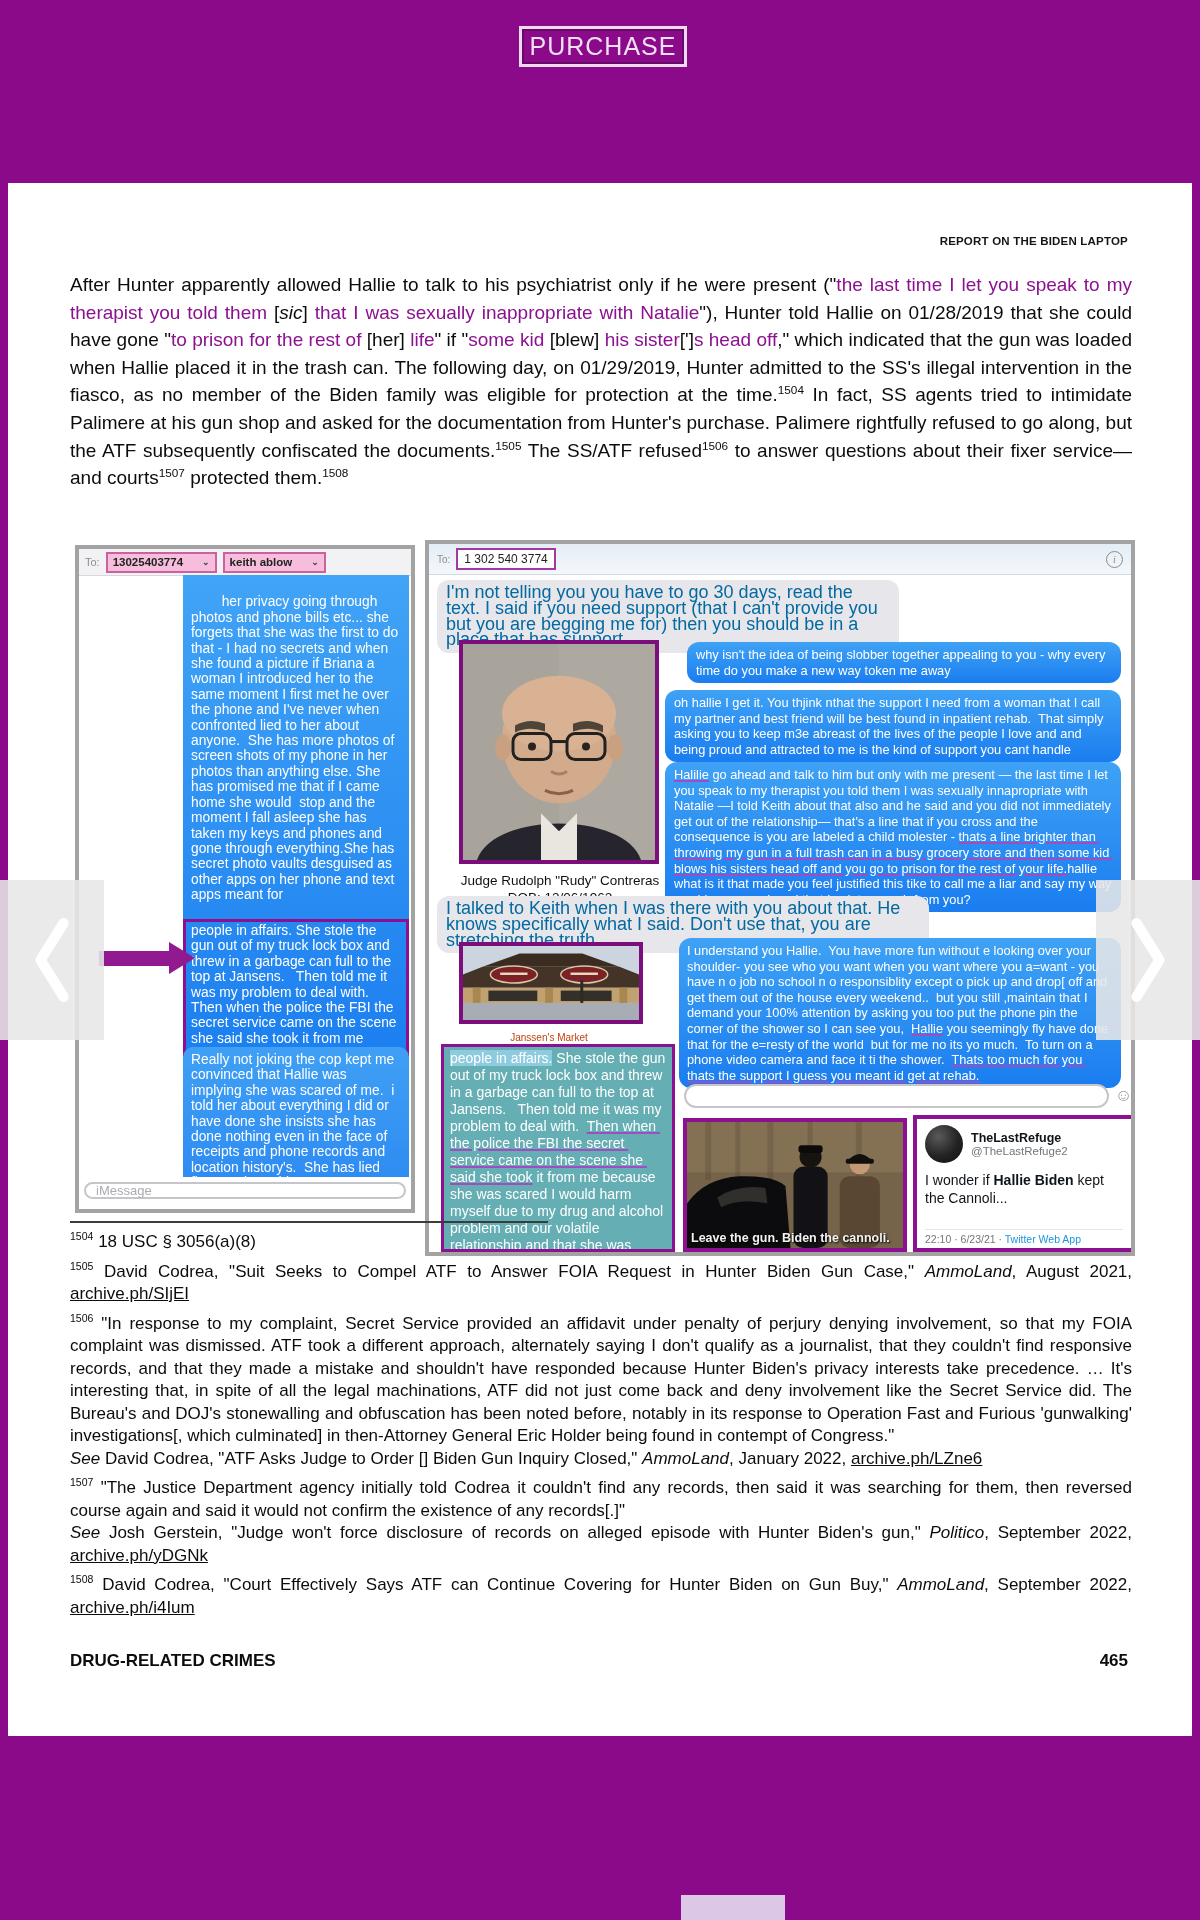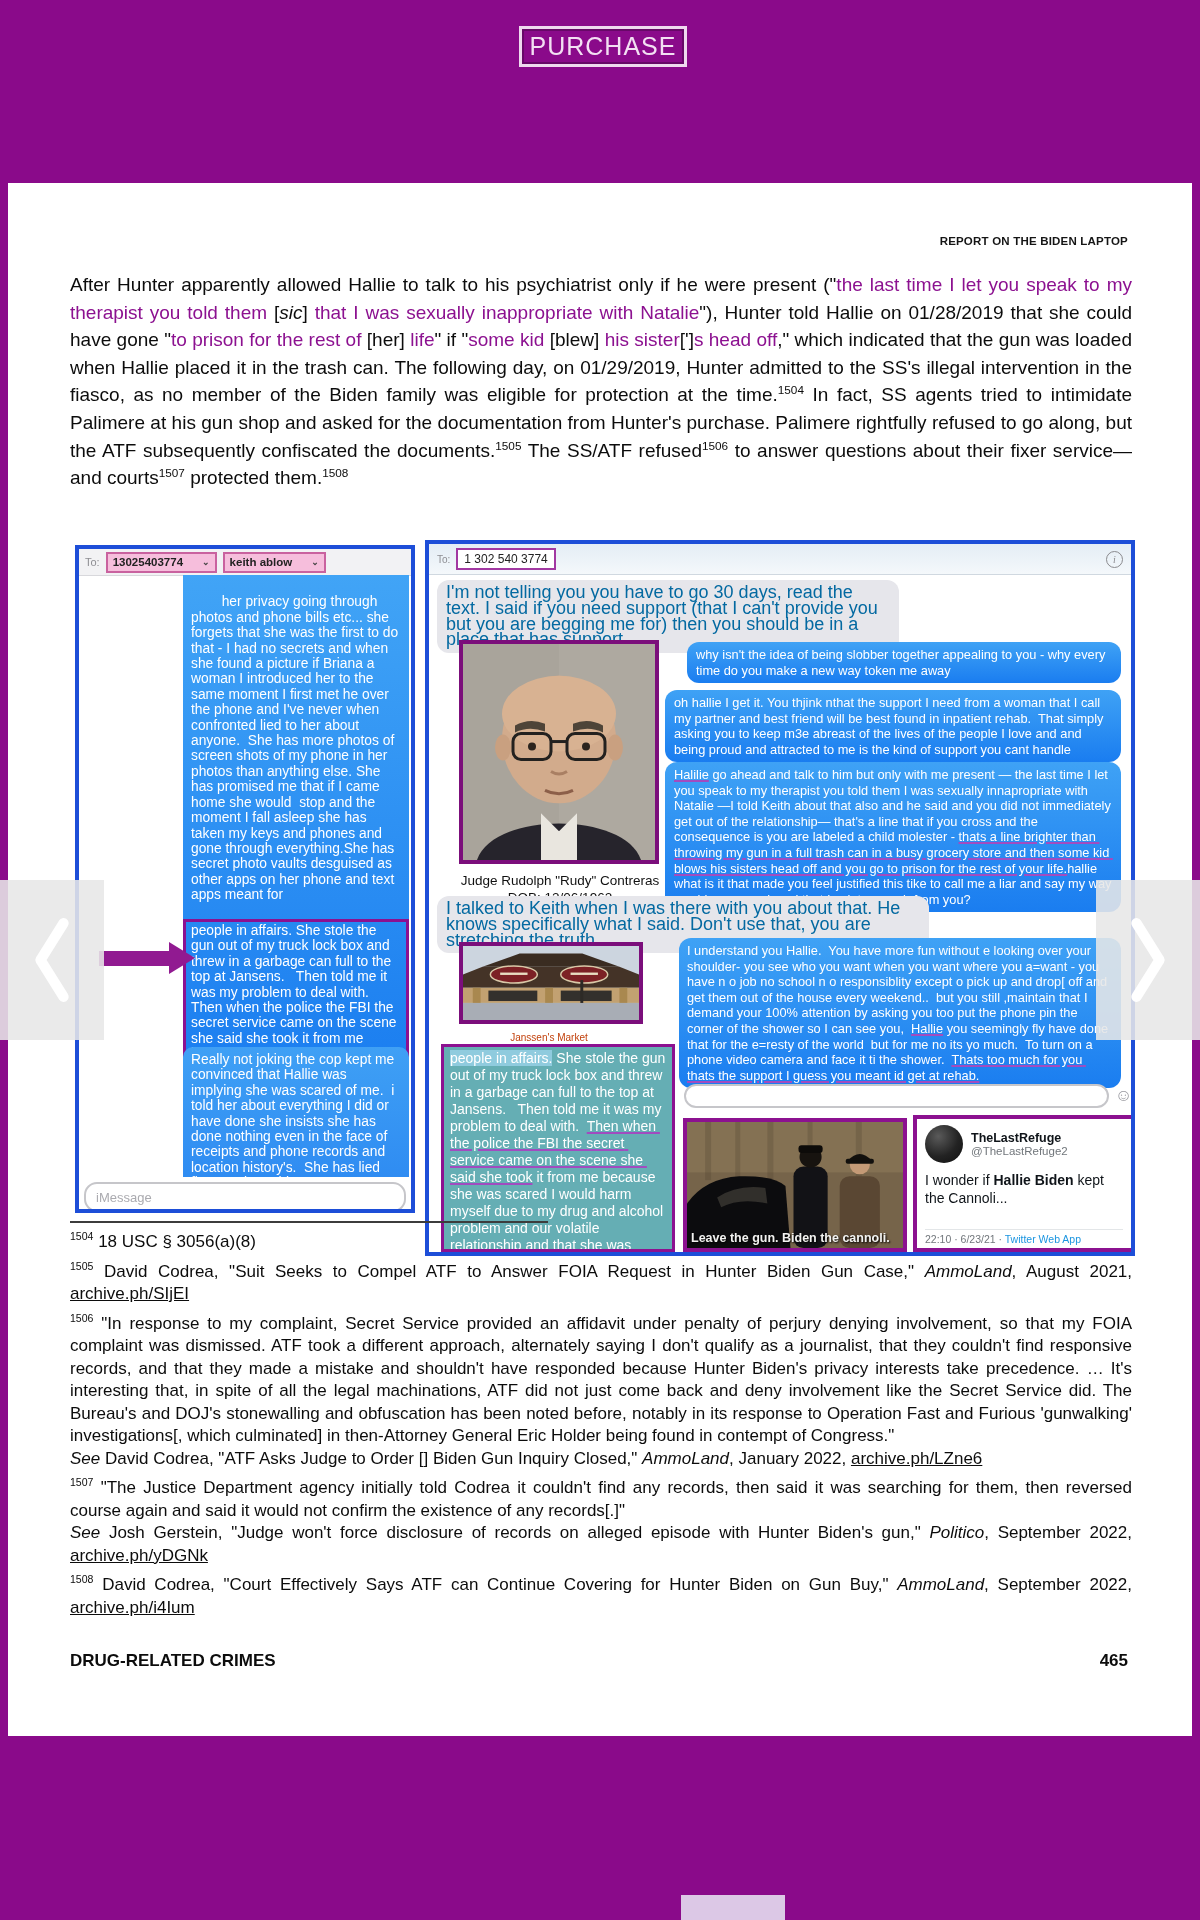--- a/index.html
+++ b/index.html
@@ -15,32 +15,32 @@
   
   .rt-q{color:#8C1190;}
   .rt-i{font-style:italic;}
   .rt-b{font-weight:bold;}
   .rt-sup{vertical-align:super;font-size:0.62em;line-height:0;}
   .rt-link{text-decoration:underline;}
   .rt-mu{text-decoration:underline;text-decoration-color:#A14CC0;text-decoration-thickness:2px;}
   .rt-blue{color:#1B95E0;}
   .rt-hl{background:#8FCBDE;}
   
-  .panel{position:absolute;border:4px solid #1d4ed8;background:#fff;box-sizing:border-box;overflow:hidden;}
+  .panel{position:absolute;border:4px solid #a3a3a3;background:#fff;box-sizing:border-box;overflow:hidden;}
   .left-panel{left:67px;top:362px;width:340px;height:668px;}
   .right-panel{left:417px;top:357px;width:710px;height:716px;}
   .lp-header{height:26px;background:#F2F2F4;border-bottom:1px solid #D8D8DC;display:flex;align-items:center;gap:6px;padding:0 6px;font-size:11px;color:#8E8E93;}
   .token{background:#F6BEDC;border:2px solid #C9629F;border-radius:0;padding:0 5px;font-size:11.5px;font-weight:bold;color:#222;display:inline-flex;align-items:center;gap:19px;height:17px;}
   .chev{font-size:9px;color:#444;}
   .lp-b1{position:absolute;left:104px;top:26px;width:226px;background:linear-gradient(#41A4F6,#1477EF);color:#fff;
     font-size:13.8px;line-height:15.4px;padding:4px 8px 0;border-radius:0 0 0 10px;box-sizing:border-box;white-space:pre-wrap;}
   .hl-box{border:3px solid #8C1190;margin:1px -8px 0;padding:1px 5px 2px;white-space:pre-wrap;}
   .lp-b2{position:absolute;left:104px;top:498px;width:226px;height:130px;background:linear-gradient(#3FA0F5,#2F8CF2);color:#fff;
     font-size:13.8px;line-height:15.4px;padding:5px 8px;border-radius:10px 10px 0 0;box-sizing:border-box;white-space:pre-wrap;overflow:hidden;}
-  .imsg-input{position:absolute;left:5px;right:5px;top:633px;height:30px;border:2px solid #C6C6CA;border-radius:13px;display:flex;
+  .imsg-input{position:absolute;left:5px;right:5px;top:633px;height:17px;border:2px solid #C6C6CA;border-radius:13px;display:flex;
     align-items:center;padding:0 10px;font-size:13px;color:#ABABB0;background:#fff;box-sizing:border-box;}
   .purple-arrow{position:absolute;}
   .pa-bar{position:absolute;background:#911A91;}
   .pa-head{position:absolute;width:0;height:0;border-top:16px solid transparent;border-bottom:16px solid transparent;border-left:26px solid #911A91;}
   .lp-arrow .pa-bar{left:20px;top:375px;width:70px;height:15px;}
   .lp-arrow .pa-head{left:90px;top:366px;}
   .rp-arrow .pa-bar{left:34px;top:332px;width:62px;height:14px;}
   .rp-arrow .pa-head{left:96px;top:323px;}
   .rp-header{height:30px;background:linear-gradient(#E4EDF5,#F4F8FB);border-bottom:1px solid #D0D8E0;display:flex;align-items:center;padding:0 8px;gap:6px;}
   .to-label2{font-size:10px;color:#8E8E93;}

